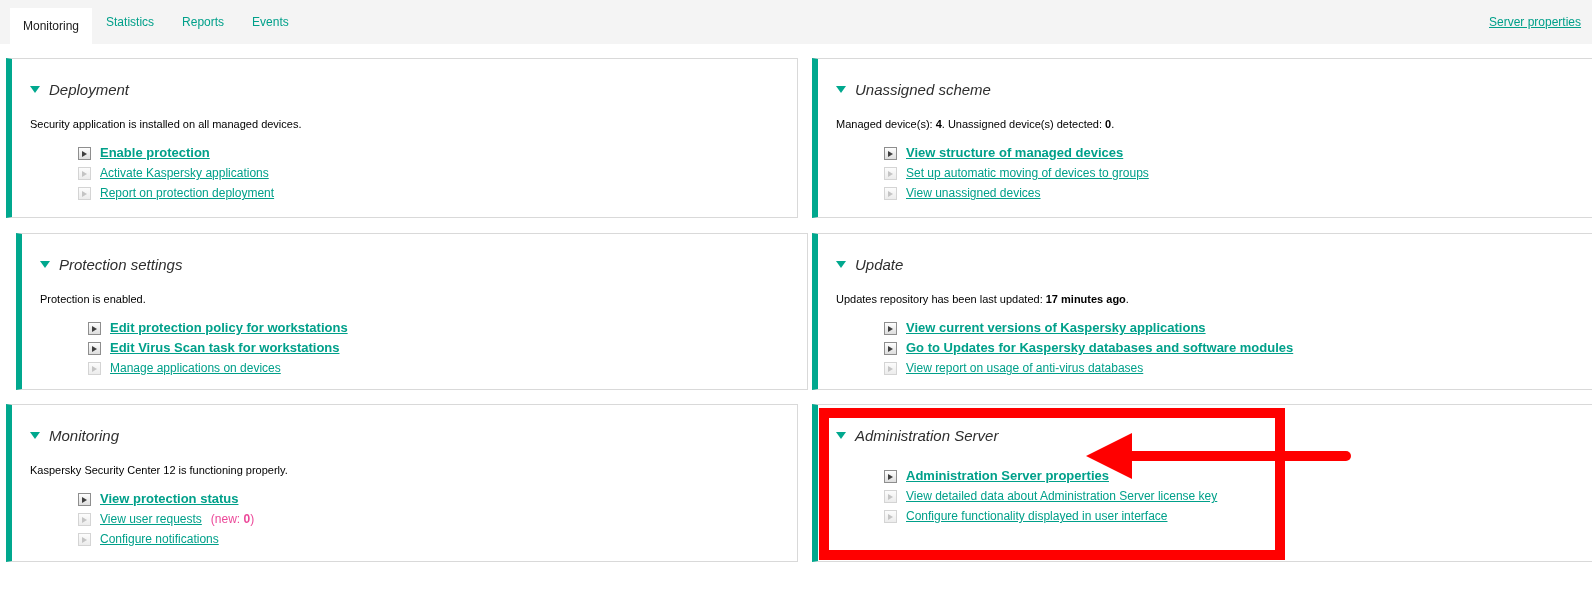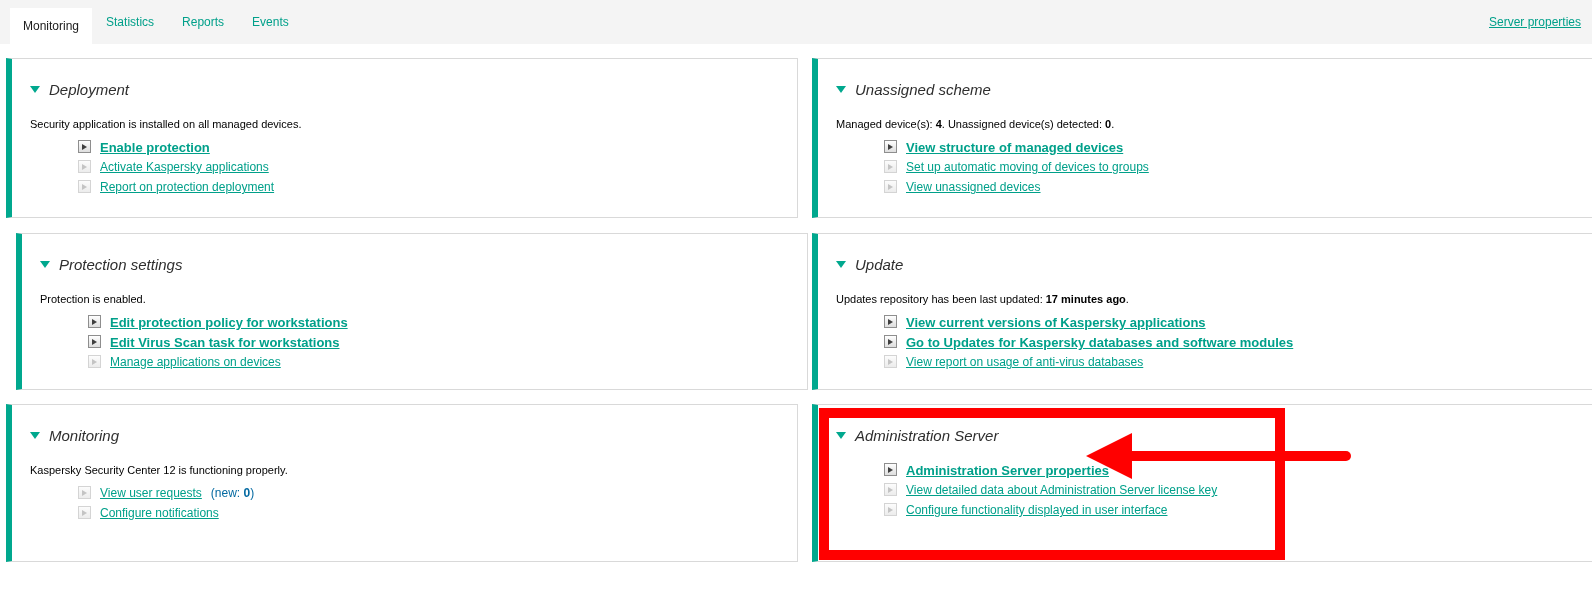--- a/index.html
+++ b/index.html
@@ -28,28 +28,28 @@
   .p3{left:812px;top:233px;width:812px;height:157px}
   .p4{left:6px;top:404px;width:792px;height:158px}
   .p5{left:812px;top:404px;width:812px;height:158px}
   .panel-title{display:flex;align-items:center;gap:9px;height:16px;}
   .tri-down{width:0;height:0;border-left:5px solid transparent;border-right:5px solid transparent;border-top:7px solid var(--accent);cursor:pointer;flex:0 0 auto;}
   .panel-title-text{font-size:15px;color:#2e2e2e;font-style:italic;}
   .panel-status{margin-top:20px;font-size:11px;line-height:14px;min-height:14px;color:#000;}
   .panel-status:empty{min-height:0;}
   .panel-status .b{font-weight:bold;}
   .panel-links{margin-top:9px;}
-  .link-row{display:flex;align-items:flex-start;gap:9px;height:20px;padding-left:48px;}
+  .link-row{display:flex;align-items:flex-end;gap:9px;height:20px;padding-left:48px;}
   .link-icon{width:13px;height:13px;box-sizing:border-box;border:1px solid #d4d4d4;background:linear-gradient(#fcfcfc,#ececec);display:flex;align-items:center;justify-content:center;cursor:pointer;flex:0 0 auto;}
   .link-row.em .link-icon{border-color:#8e8e8e;background:linear-gradient(#fefefe,#dedede);}
   .tri-right{width:0;height:0;border-top:3px solid transparent;border-bottom:3px solid transparent;border-left:5px solid #c4c4c4;}
   .link-row.em .tri-right{border-left-color:#3f3f3f;}
   .link{font-size:12px;color:var(--link);text-decoration:underline;cursor:pointer;white-space:nowrap;}
   .link-row.em .link{font-size:13px;font-weight:bold;}
-  .suffix{font-size:12px;color:#0369a1;white-space:nowrap;}
+  .suffix{font-size:12px;color:#ec4899;white-space:nowrap;}
   .suffix .b{font-weight:bold;}
   
   .red-rect{position:absolute;left:819px;top:408px;width:466px;height:152px;box-sizing:border-box;border:10px solid var(--annotation);z-index:5;pointer-events:none;}
   .arrow-svg{position:absolute;left:0;top:0;z-index:6;pointer-events:none;}
   .arrow-svg line{stroke:var(--annotation);stroke-width:10;stroke-linecap:round;}
   .arrow-svg polygon{fill:var(--annotation);}
 </style>
 </head>
 <body>
 
@@ -176,20 +176,26 @@
       </div>
   </div>
 
   <div class="panel p4">
     <div class="panel-title">
       <span class="tri-down"></span>
       <span class="panel-title-text">Monitoring</span>
     </div>
     <div class="panel-status"><span>Kaspersky Security Center 12 is functioning properly.</span></div>
     <div class="panel-links">
+        <div class="link-row em">
+          <span class="link-icon">
+            <span class="tri-right"></span>
+          </span>
+          <a class="link">View protection status</a>
+        </div>
         <div class="link-row">
           <span class="link-icon">
             <span class="tri-right"></span>
           </span>
           <a class="link">View user requests</a>
           <span class="suffix"><span> (new: </span><span class="b">0</span><span>)</span></span>
         </div>
         <div class="link-row">
           <span class="link-icon">
             <span class="tri-right"></span>

